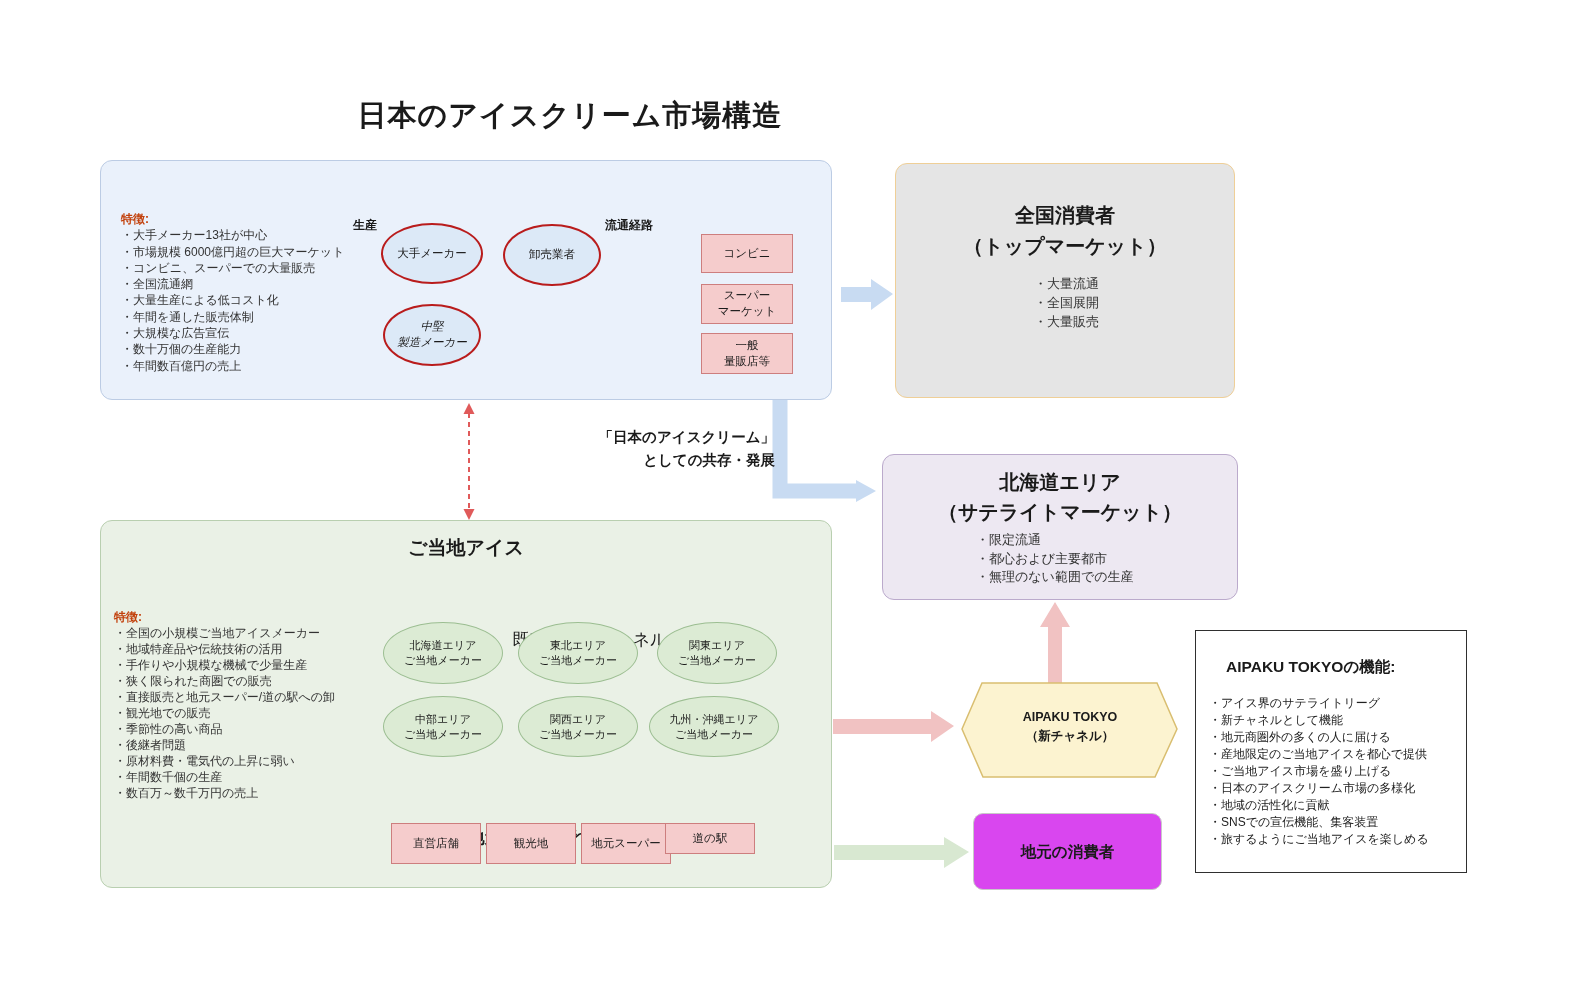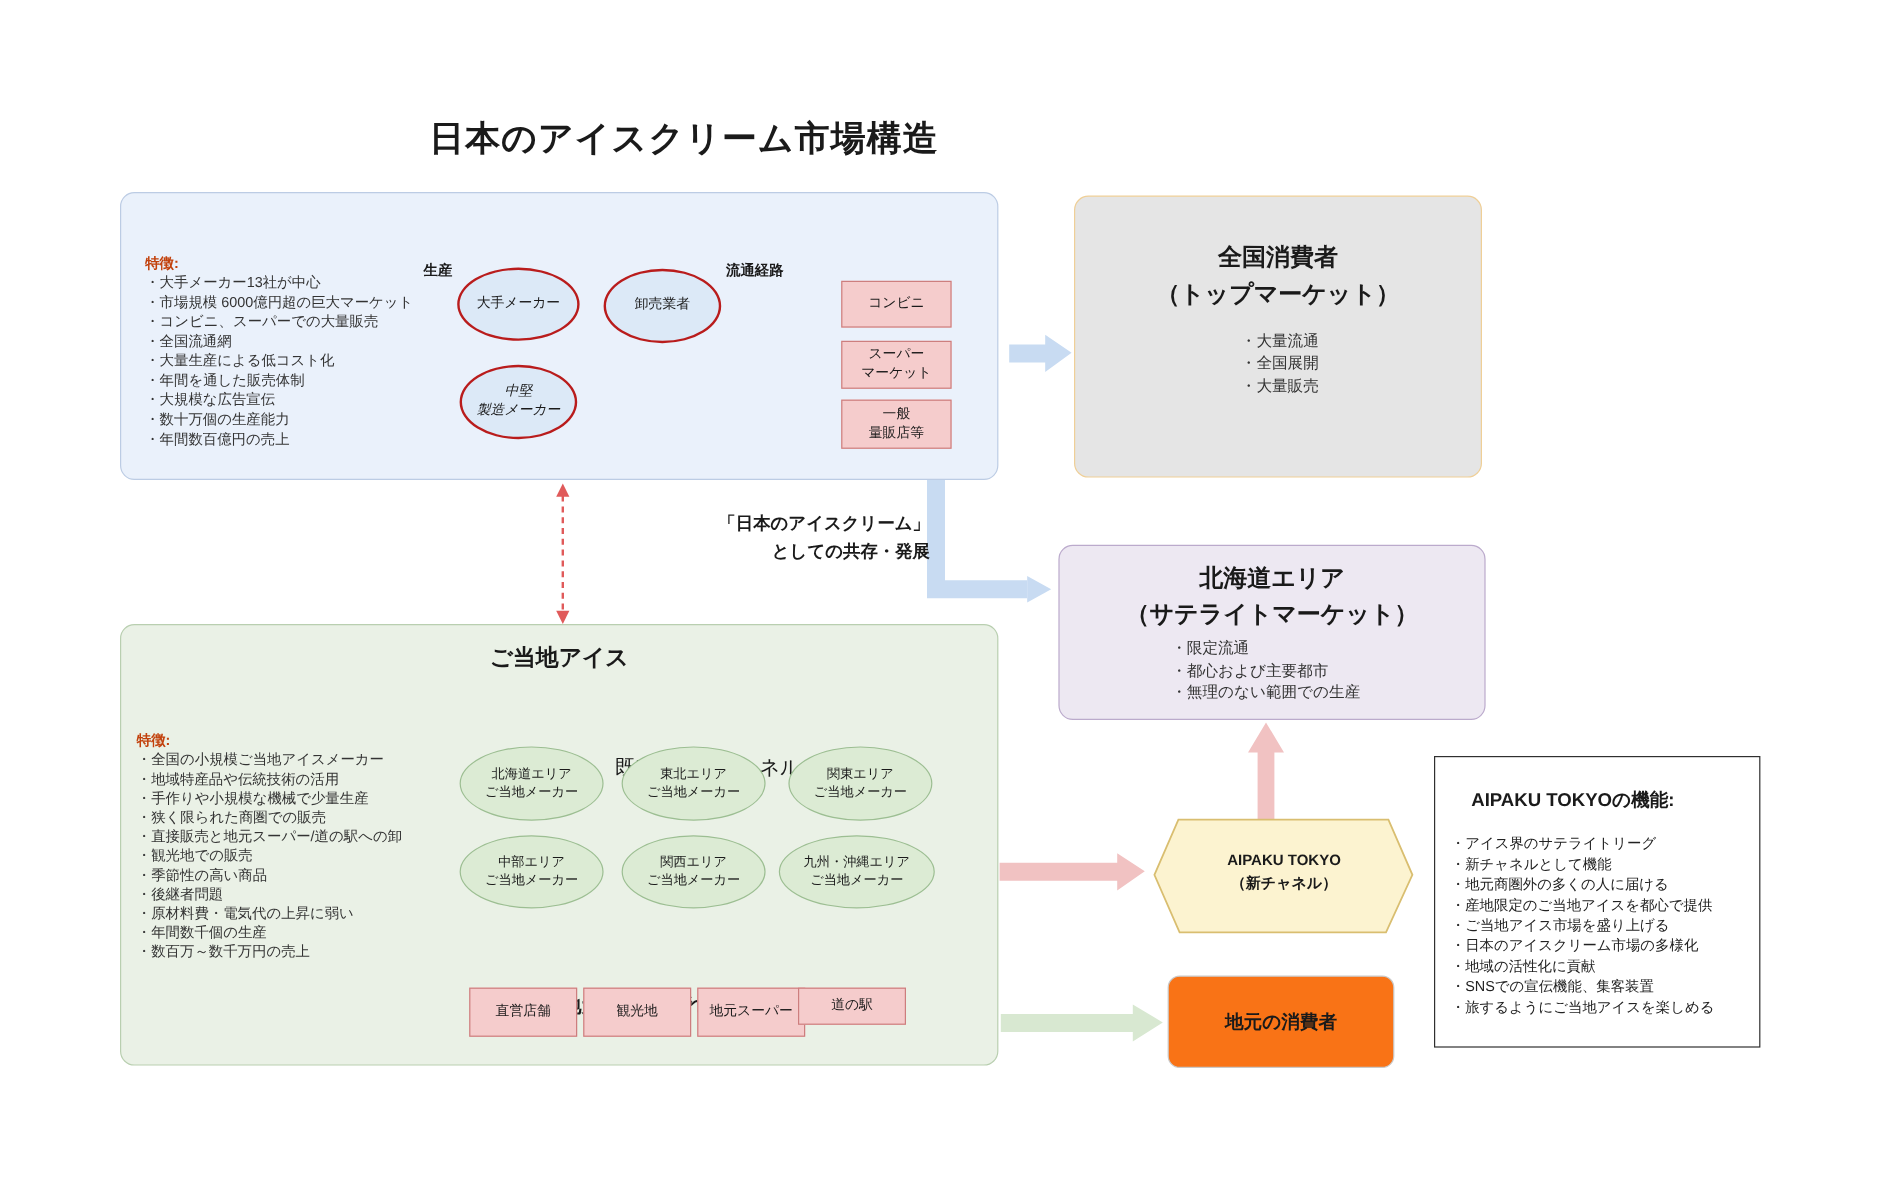--- a/index.html
+++ b/index.html
@@ -11,21 +11,21 @@
   .title{
     position:absolute;left:260px;top:96px;width:620px;text-align:center;
     font-size:29px;font-weight:bold;letter-spacing:1px;
   }
   .box{position:absolute;border-radius:12px;border:1px solid;box-sizing:border-box;}
   .box.blue{background:#EAF1FB;border-color:#BCCCE4;}
   .box.orange{background:#e5e5e5;border-color:#EFCF97;}
   .box.purple{background:#EDE8F2;border-color:#BBAACC;}
   .box.green{background:#EAF1E6;border-color:#B9CFB0;}
   .box.white{background:#FFFFFF;border:1.5px solid #2F2F2F;border-radius:0;}
-  .box.plain{background:#f97316;border-color:#C9C9C9;border-radius:10px;}
+  .box.plain{background:#d946ef;border-color:#C9C9C9;border-radius:10px;}
   .box-title{position:absolute;left:0;right:0;text-align:center;font-weight:bold;font-size:19px;}
   .pre{white-space:pre-line;}
   .featlist{position:absolute;font-size:12px;line-height:16.3px;color:#333;}
   .feat-label{font-weight:bold;color:#c2410c;}
   .small-label{position:absolute;font-size:12px;font-weight:bold;}
   .ellipse{
     position:absolute;border-radius:50%;display:flex;align-items:center;justify-content:center;
     text-align:center;font-size:11.5px;line-height:1.35;box-sizing:border-box;
   }
   .blue-e{background:#DCE9F7;border:2px solid #b91c1c;}

